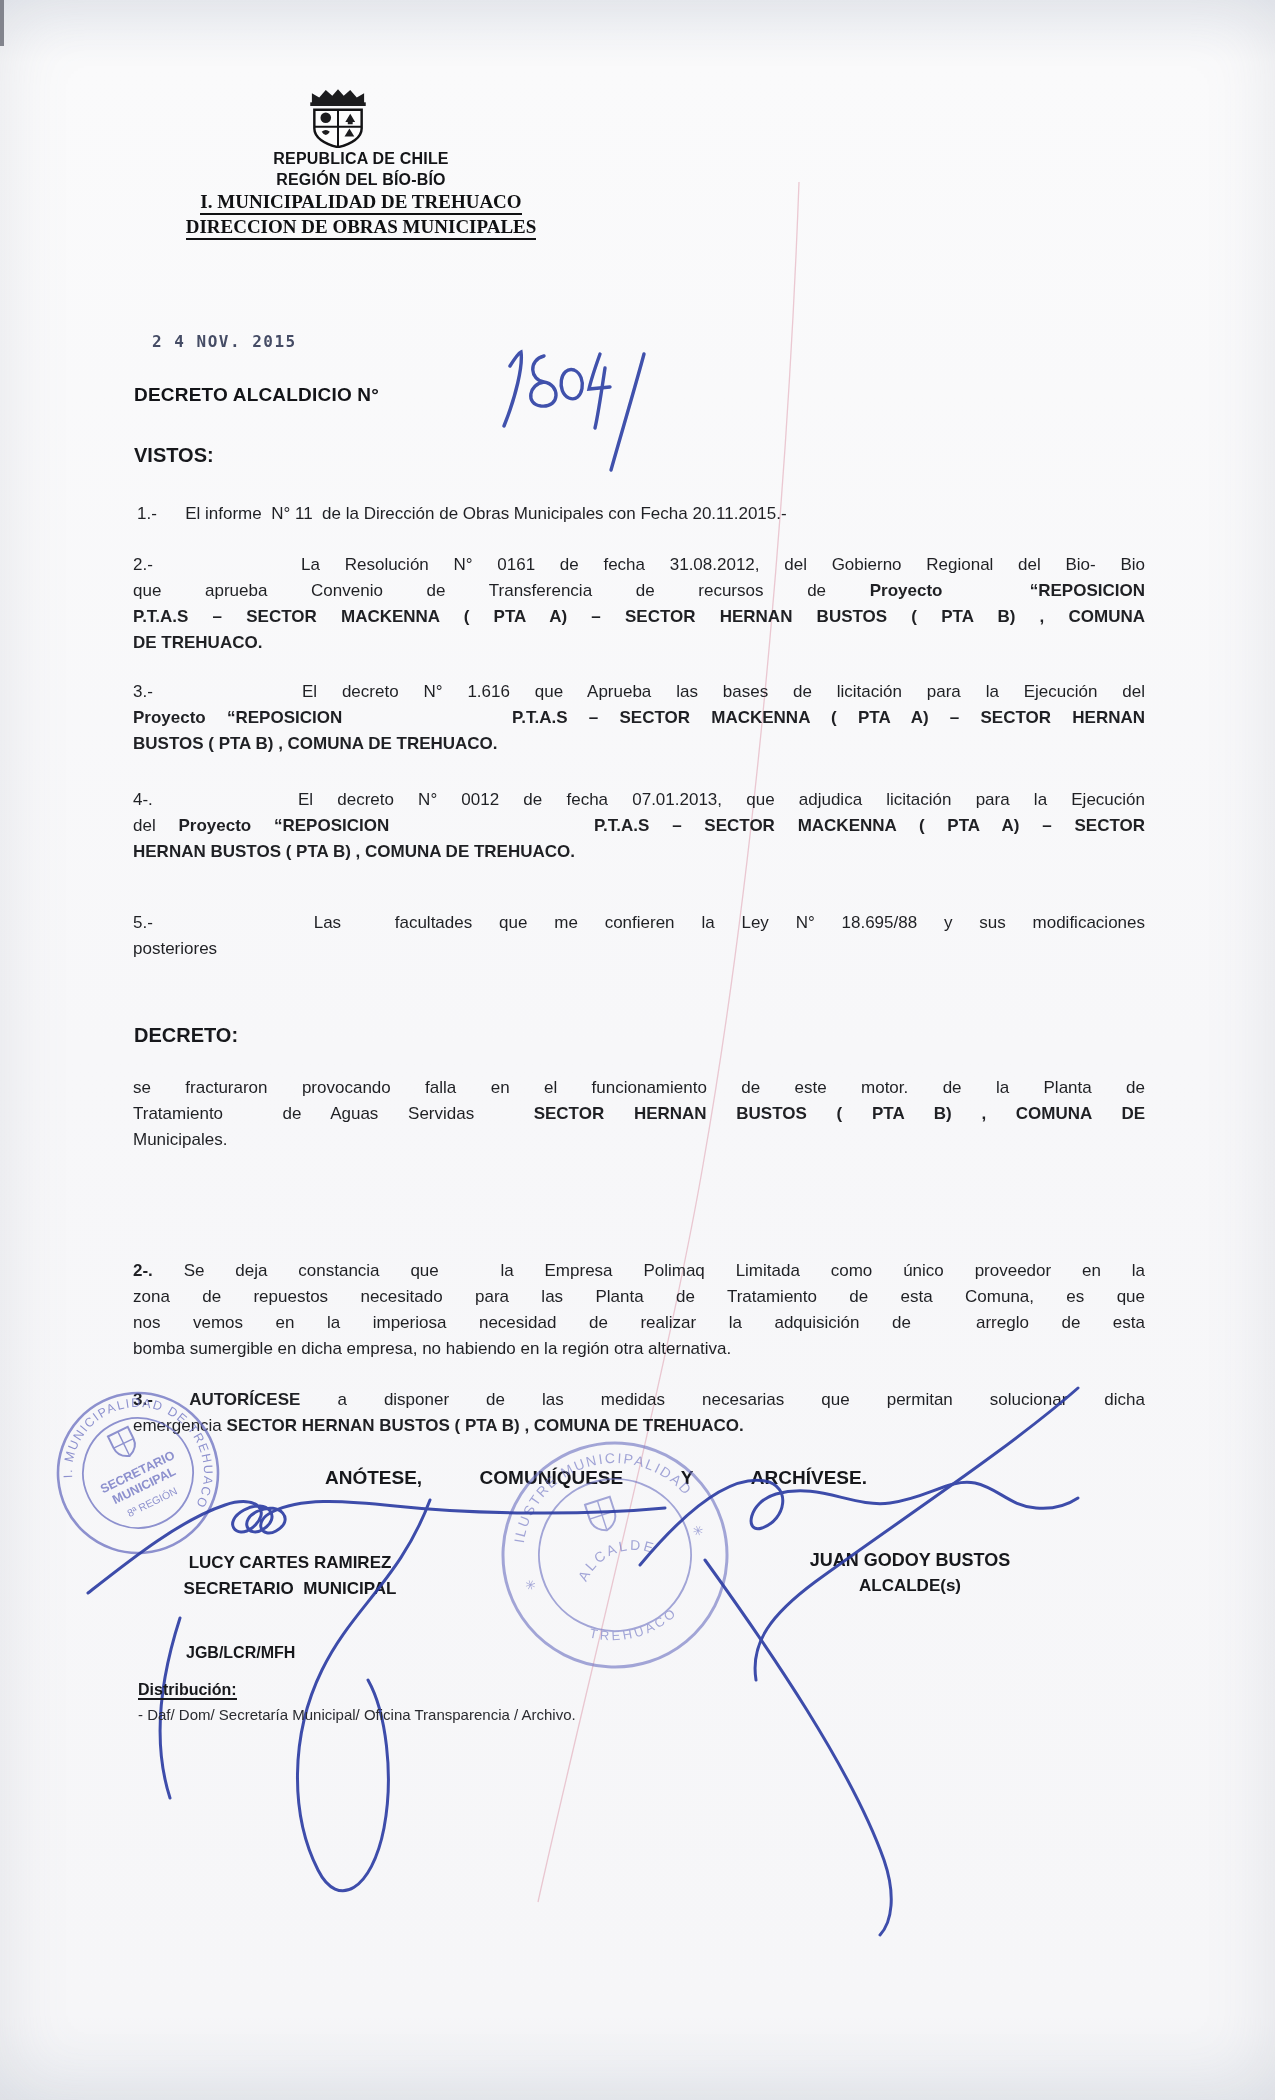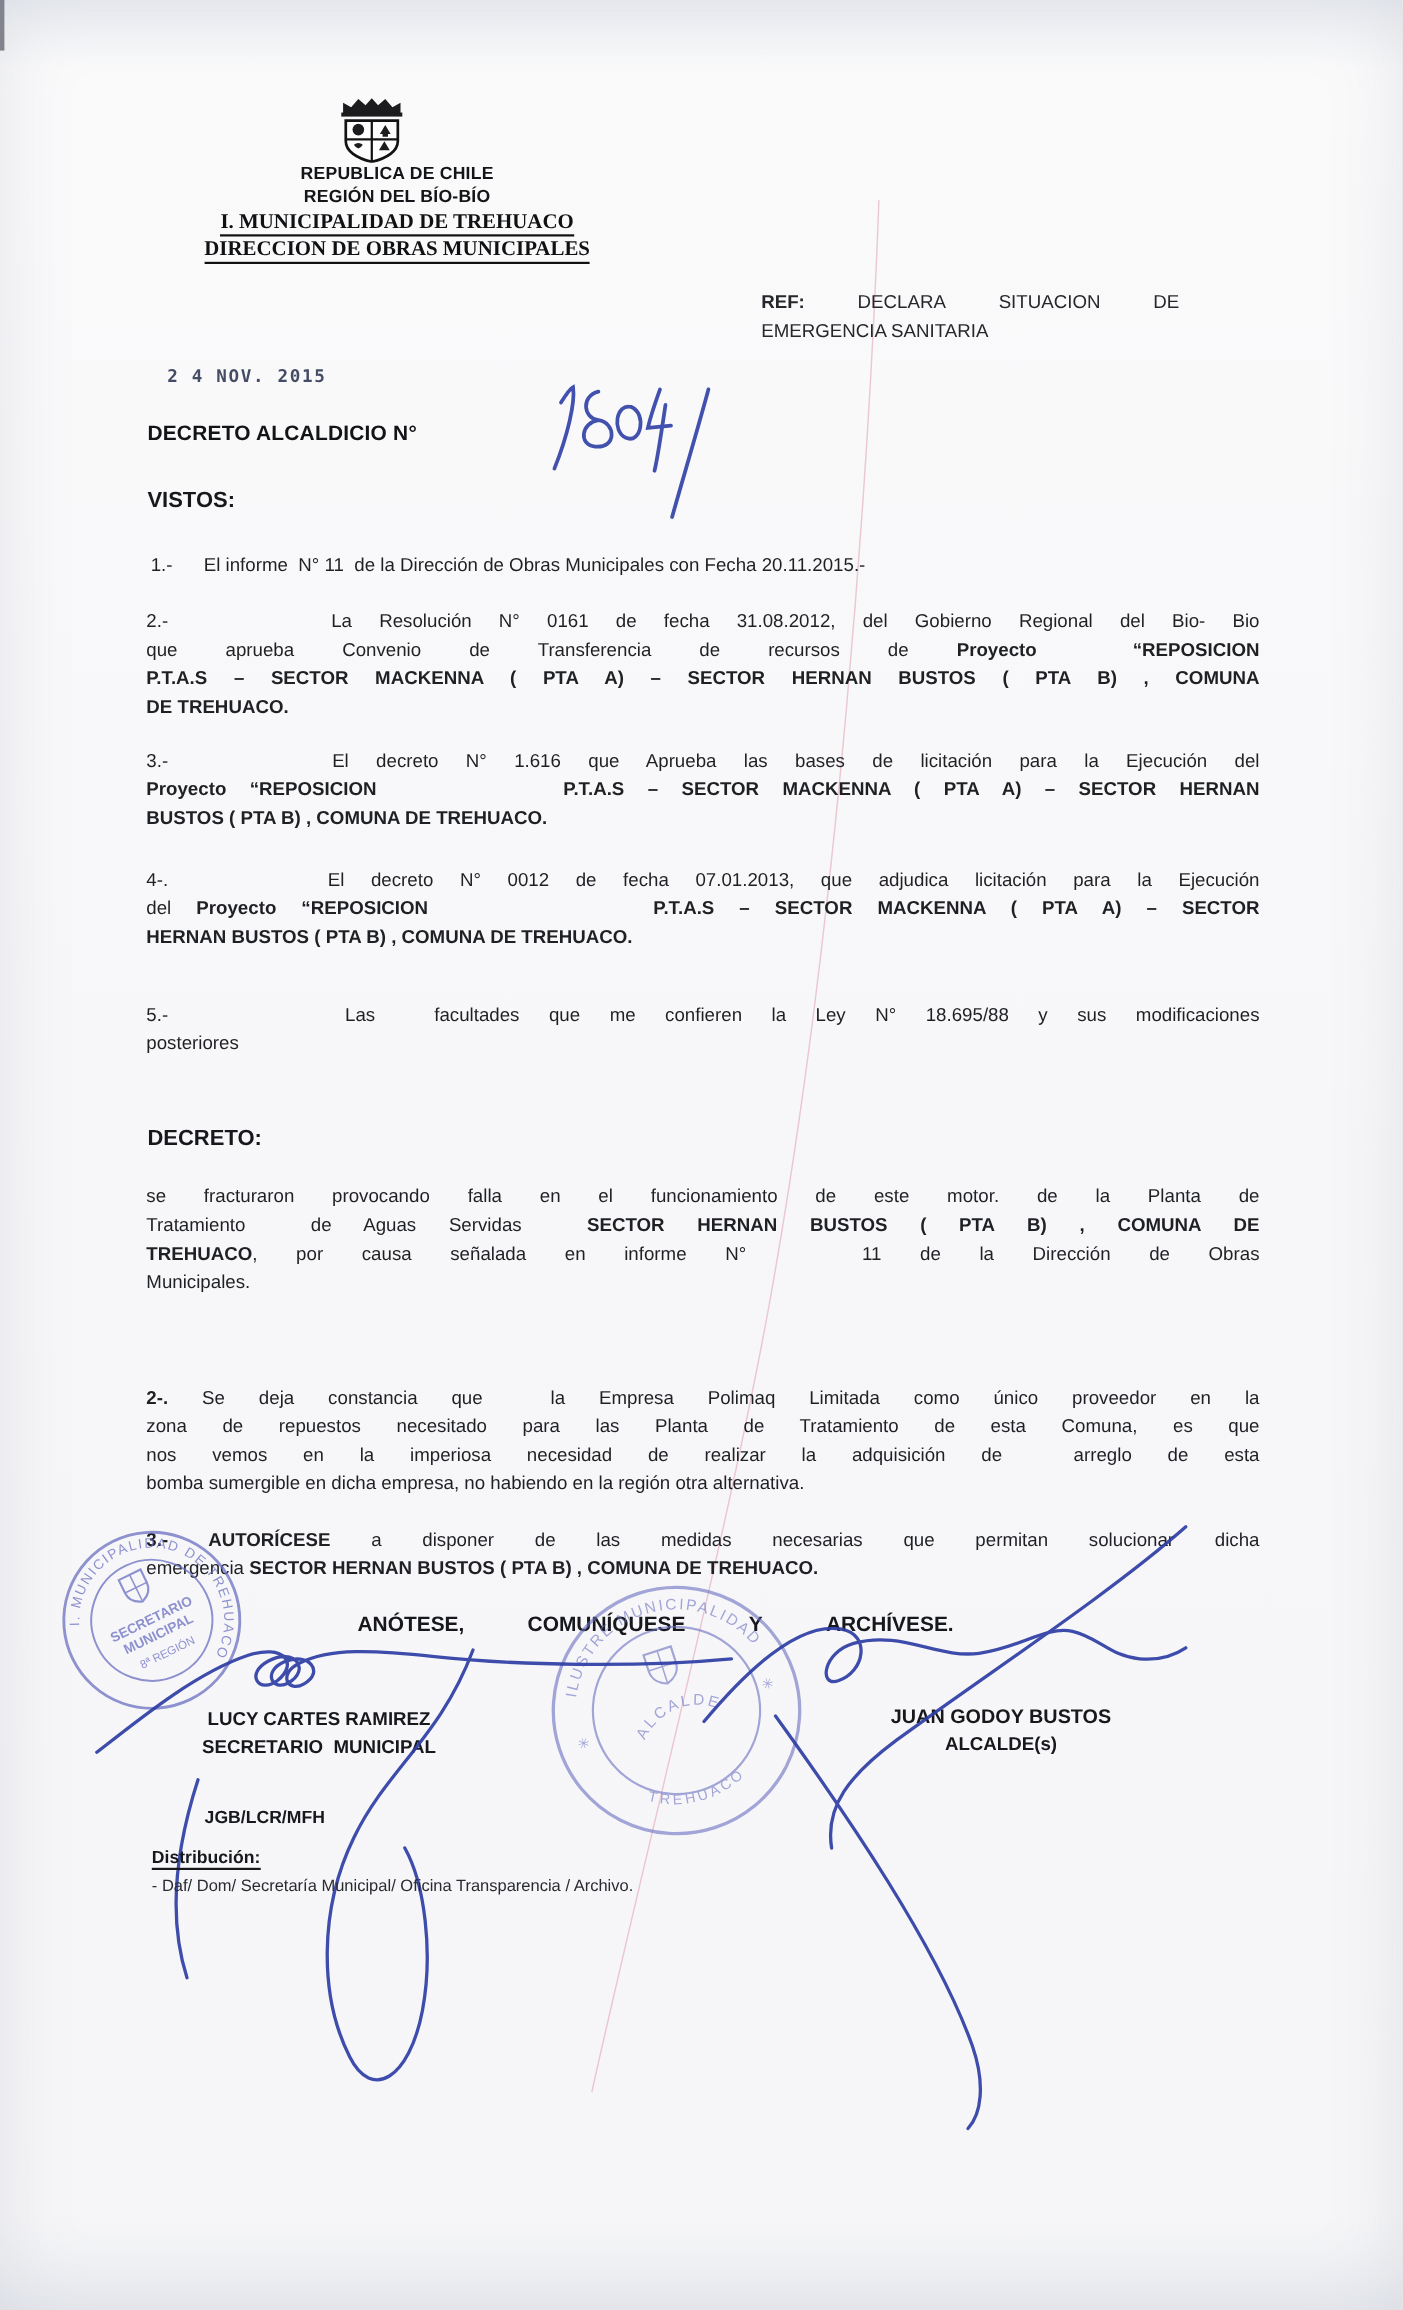--- a/index.html
+++ b/index.html
@@ -54,29 +54,20 @@
     <path d="M52,62 l6,-10 l6,10 z" fill="#1c1c1e"></path>
   </svg>
 
   <div class="abs" style="left:168px;top:148px;width:386px;">
     <div class="hdr-sans">REPUBLICA DE CHILE</div>
     <div class="hdr-sans">REGIÓN DEL BÍO-BÍO</div>
     <div class="hdr-serif"><span>I. MUNICIPALIDAD DE TREHUACO</span></div>
     <div class="hdr-serif"><span>DIRECCION DE OBRAS MUNICIPALES</span></div>
   </div>
 
-  <div class="abs ref" style="left:692px;top:262px;width:380px;">
-    <div class="ref-l1">
-      <span class="b">REF:</span>
-      <span>DECLARA</span>
-      <span>SITUACION</span>
-      <span>DE</span>
-    </div>
-    <div>EMERGENCIA SANITARIA</div>
-  </div>
 
   <div class="abs datestamp" style="left:152px;top:332px;">2 4 NOV. 2015</div>
 
   <div class="abs title" style="left:134px;top:384px;">DECRETO ALCALDICIO N°</div>
 
   <svg class="abs noptr" style="left:492px;top:348px;" width="178" height="128" viewBox="0 0 178 128" aria-label="1804/">
     <g fill="none" stroke="#3143a6" stroke-width="3.4" stroke-linecap="round" opacity="0.92">
       <path d="M18,18 C23,10 27,5 29,4 C31,18 24,48 12,78"></path>
       <path d="M52,8 C36,12 38,32 52,34 C68,36 69,60 49,58 C33,56 37,36 52,34"></path>
       <path d="M82,22 C68,18 64,44 77,50 C91,56 96,28 82,22"></path>
@@ -110,21 +101,20 @@
   <div class="abs para" style="left:133px;top:910px;width:1012px;">
       <div class="tline"><span>5.-      Las  facultades que me confieren la Ley N° 18.695/88 y sus modificaciones</span></div>
       <div class="tline tlast"><span>posteriores</span></div>
     </div>
 
   <div class="abs h2" style="left:134px;top:1024px;">DECRETO:</div>
 
   <div class="abs para" style="left:133px;top:1075px;width:1012px;">
       <div class="tline"><span>se fracturaron provocando falla en el funcionamiento de este motor. de la Planta de</span></div>
       <div class="tline"><span>Tratamiento  de Aguas Servidas  </span><span class="b">SECTOR HERNAN BUSTOS ( PTA B) , COMUNA DE</span></div>
-      <div class="tline"><span class="b">TREHUACO</span><span>, por causa señalada en informe N°   11 de la Dirección de Obras</span></div>
       <div class="tline tlast"><span>Municipales.</span></div>
     </div>
   <div class="abs para" style="left:133px;top:1258px;width:1012px;">
       <div class="tline"><span class="b">2-.</span><span> Se deja constancia que  la Empresa Polimaq Limitada como único proveedor en la</span></div>
       <div class="tline"><span>zona de repuestos necesitado para las Planta de Tratamiento de esta Comuna, es que</span></div>
       <div class="tline"><span>nos vemos en la imperiosa necesidad de realizar la adquisición de  arreglo de esta</span></div>
       <div class="tline tlast"><span>bomba sumergible en dicha empresa, no habiendo en la región otra alternativa.</span></div>
     </div>
   <div class="abs para" style="left:133px;top:1387px;width:1012px;">
       <div class="tline"><span class="b">3.- AUTORÍCESE</span><span> a disponer de las medidas necesarias que permitan solucionar dicha</span></div>

